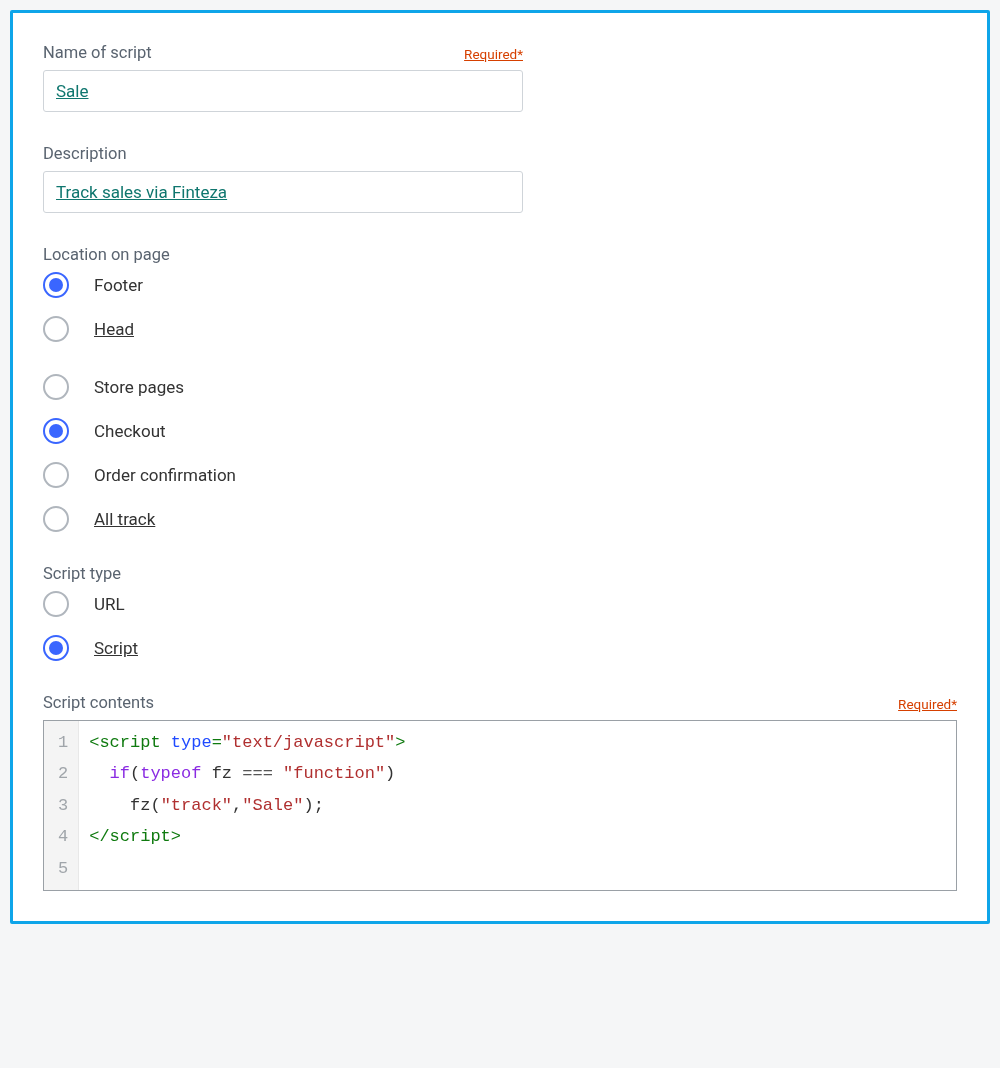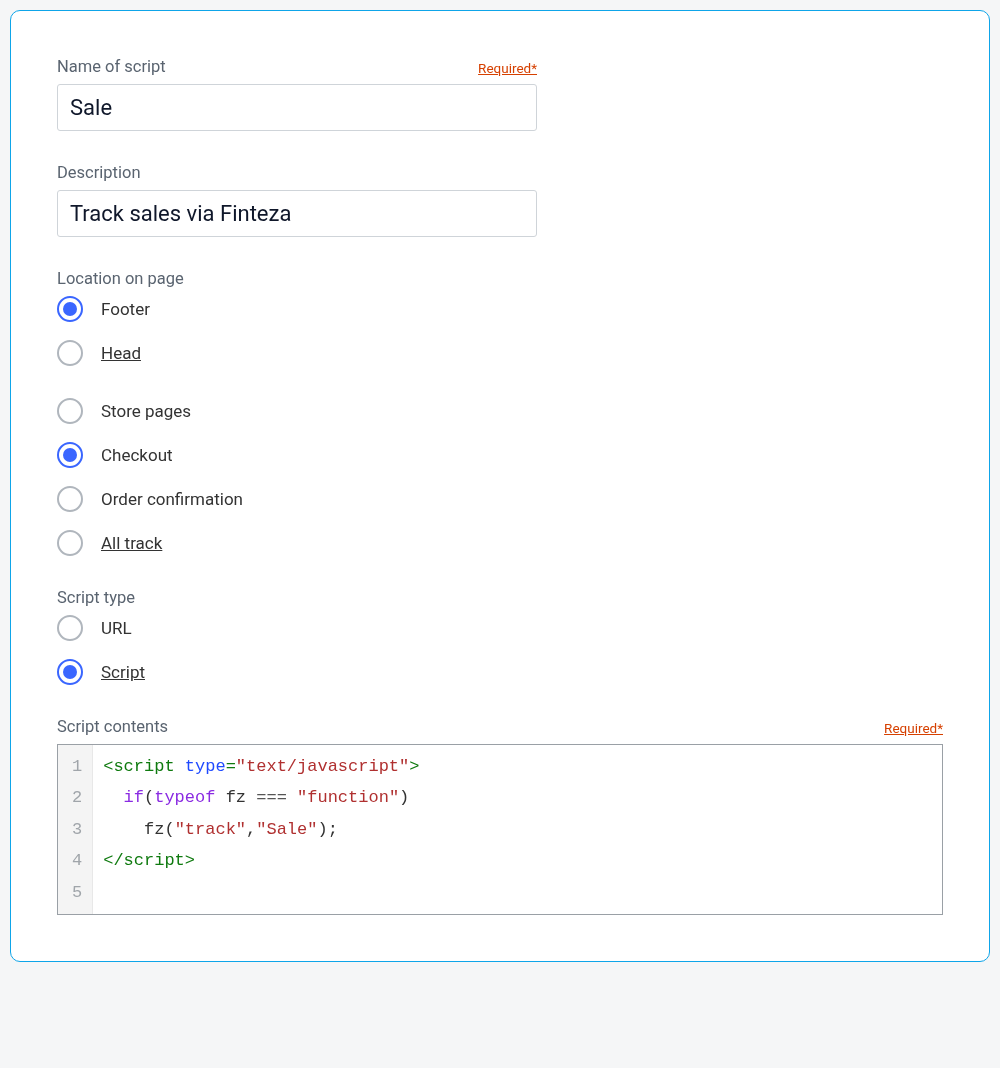--- a/index.html
+++ b/index.html
@@ -6,23 +6,23 @@
   body {
     background: #f5f6f7;
     font-family: -apple-system, BlinkMacSystemFont, "Segoe UI", Roboto, "Helvetica Neue", Arial, sans-serif;
     font-size: 16px;
     color: #333;
     padding: 10px;
     width: 1000px;
   }
   .card {
     background: #fff;
-    border: 1px solid #0ea5e9;
-    border-radius: 10px;
-    padding: 46px;
+    border: 3px solid #0ea5e9;
+    border-radius: 2px;
+    padding: 30px;
   }
   .field { margin-bottom: 32px; }
   .field.half { width: 480px; }
   .field-label-row {
     display: flex;
     justify-content: space-between;
     align-items: flex-end;
     margin-bottom: 8px;
   }
   .field-label {
@@ -32,29 +32,30 @@
   .required-badge {
     color: #d64000;
     font-size: 13.5px;
     text-decoration: underline;
   }
   .text-input {
     width: 100%;
     border: 1px solid #cfd4d9;
     border-radius: 3px;
     padding: 10px 12px;
-    font-size: 22px;
-    color: #0f172a;
+    font-size: 17px;
+    color: #0f766e;
     font-family: inherit;
+    text-decoration: underline;
   }
   .radio-group { margin-top: 6px; }
   .radio-option {
     display: flex;
     align-items: center;
-    gap: 18px;
+    gap: 25px;
     margin-bottom: 18px;
     cursor: pointer;
   }
   .radio-option:last-child { margin-bottom: 0; text-decoration: underline; }
   .radio-outer {
     width: 26px; height: 26px;
     border: 2px solid #b0b6bd;
     border-radius: 50%;
     display: flex; align-items: center; justify-content: center;
     flex-shrink: 0;

